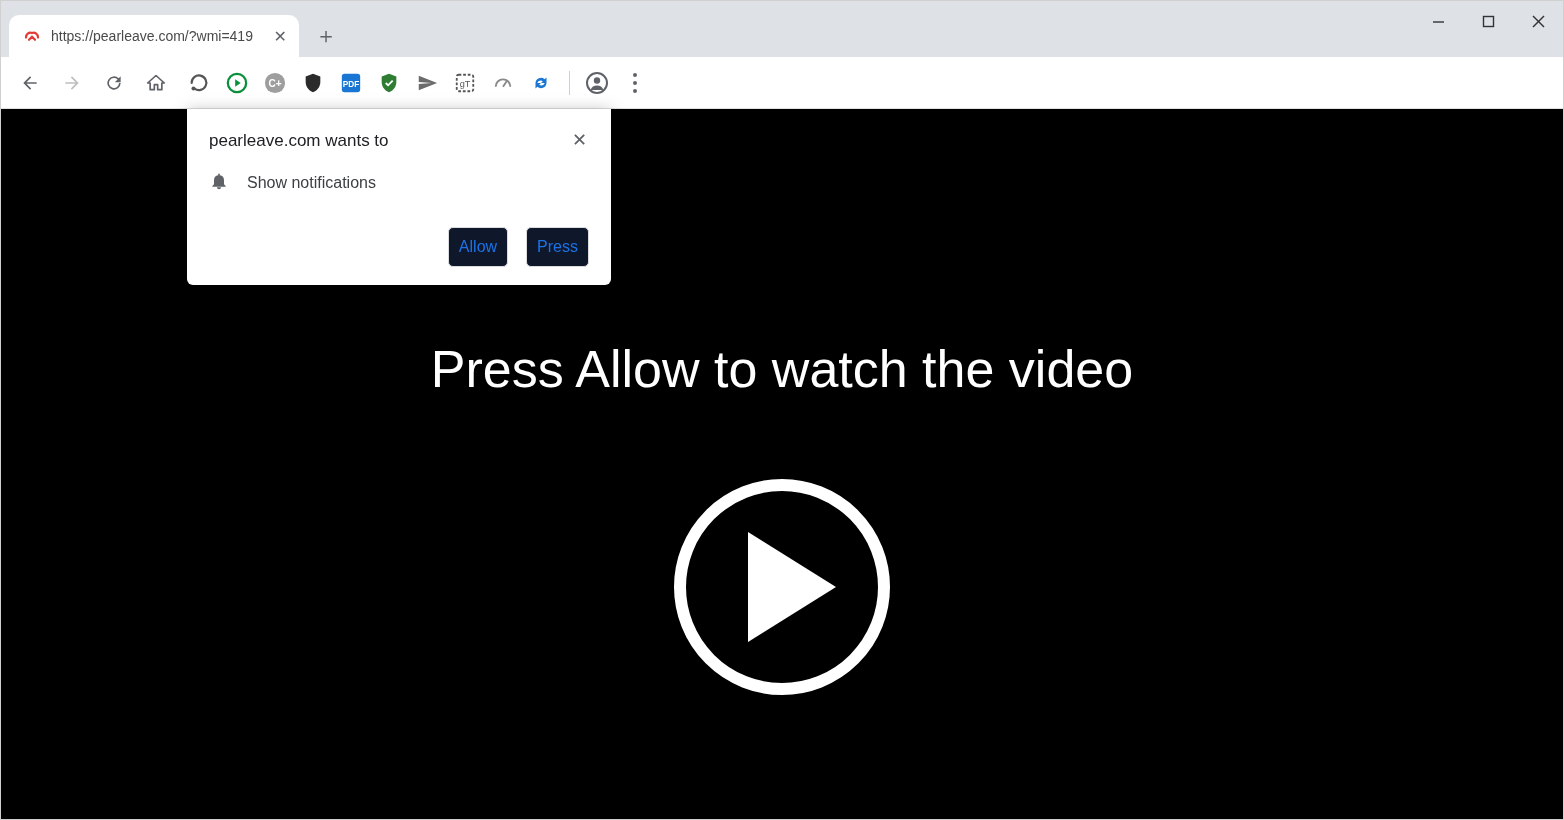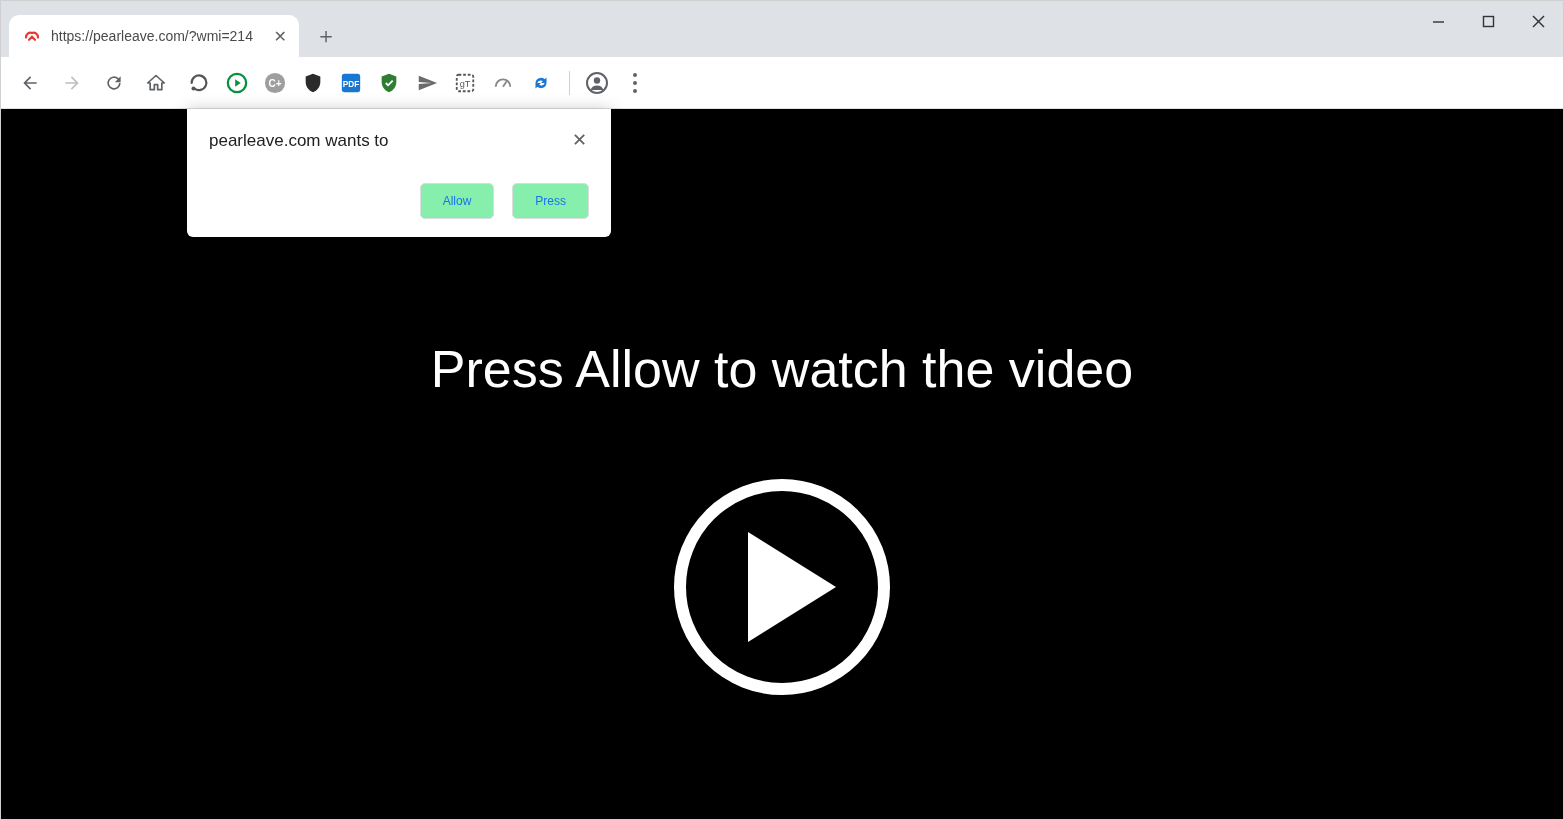--- a/index.html
+++ b/index.html
@@ -170,42 +170,42 @@
   }
   .bell-icon { color: #5f6368; }
   .bell-icon svg { width: 20px; height: 20px; }
   .perm-msg { font-size: 16px; color: #3c4043; }
   .perm-actions {
     display: flex; justify-content: flex-end; gap: 18px;
     margin-top: 32px;
   }
   .perm-btn {
     border: 1px solid #dadce0;
-    background: #86efac;
+    background: #0f172a;
     color: #1a73e8;
-    font-size: 12px;
-    padding: 10px 22px;
+    font-size: 16px;
+    padding: 10px 10px;
     border-radius: 5px;
     cursor: pointer;
   }
 </style>
 </head>
 <body>
 
 <div class="window-frame">
 
   <div class="tab-strip">
     <div class="tab">
       <span class="favicon">
         <svg viewBox="0 0 24 24">
             <path fill="none" stroke="#e53935" stroke-width="3" stroke-linecap="round" d="M4 14 A6 6 0 0 1 12 8 A6 6 0 0 1 20 14"></path>
             <path fill="none" stroke="#e53935" stroke-width="3" stroke-linecap="round" d="M8 17 L12 13 L16 17"></path>
           </svg>
       </span>
-      <span class="tab-title">https://pearleave.com/?wmi=214</span>
+      <span class="tab-title">https://pearleave.com/?wmi=419</span>
       <span class="tab-close">✕</span>
     </div>
     <div class="new-tab">＋</div>
 
     <div class="win-controls">
       <div class="win-btn">
         <svg viewBox="0 0 13 13">
             <line x1="1" y1="7" x2="12" y2="7" stroke="#333" stroke-width="1.4"></line>
           </svg>
       </div>
@@ -326,20 +326,28 @@
     <div class="headline">Press Allow to watch the video</div>
     <div class="play-button">
       <div class="play-triangle"></div>
     </div>
 
     <div class="perm-popup">
       <div class="perm-header">
         <div class="perm-title">pearleave.com wants to</div>
         <div class="perm-close">✕</div>
       </div>
+      <div class="perm-row">
+        <span class="bell-icon">
+          <svg viewBox="0 0 24 24">
+              <path fill="currentColor" d="M12 22a2.5 2.5 0 0 0 2.5-2.5h-5A2.5 2.5 0 0 0 12 22zm6-6V11a6 6 0 0 0-5-5.9V4a1 1 0 1 0-2 0v1.1A6 6 0 0 0 6 11v5l-2 2v1h16v-1l-2-2z"></path>
+            </svg>
+        </span>
+        <span class="perm-msg">Show notifications</span>
+      </div>
       <div class="perm-actions">
         <button class="perm-btn">Allow</button>
         <button class="perm-btn">Press</button>
       </div>
     </div>
   </div>
 
 </div>
 
 </body></html>

